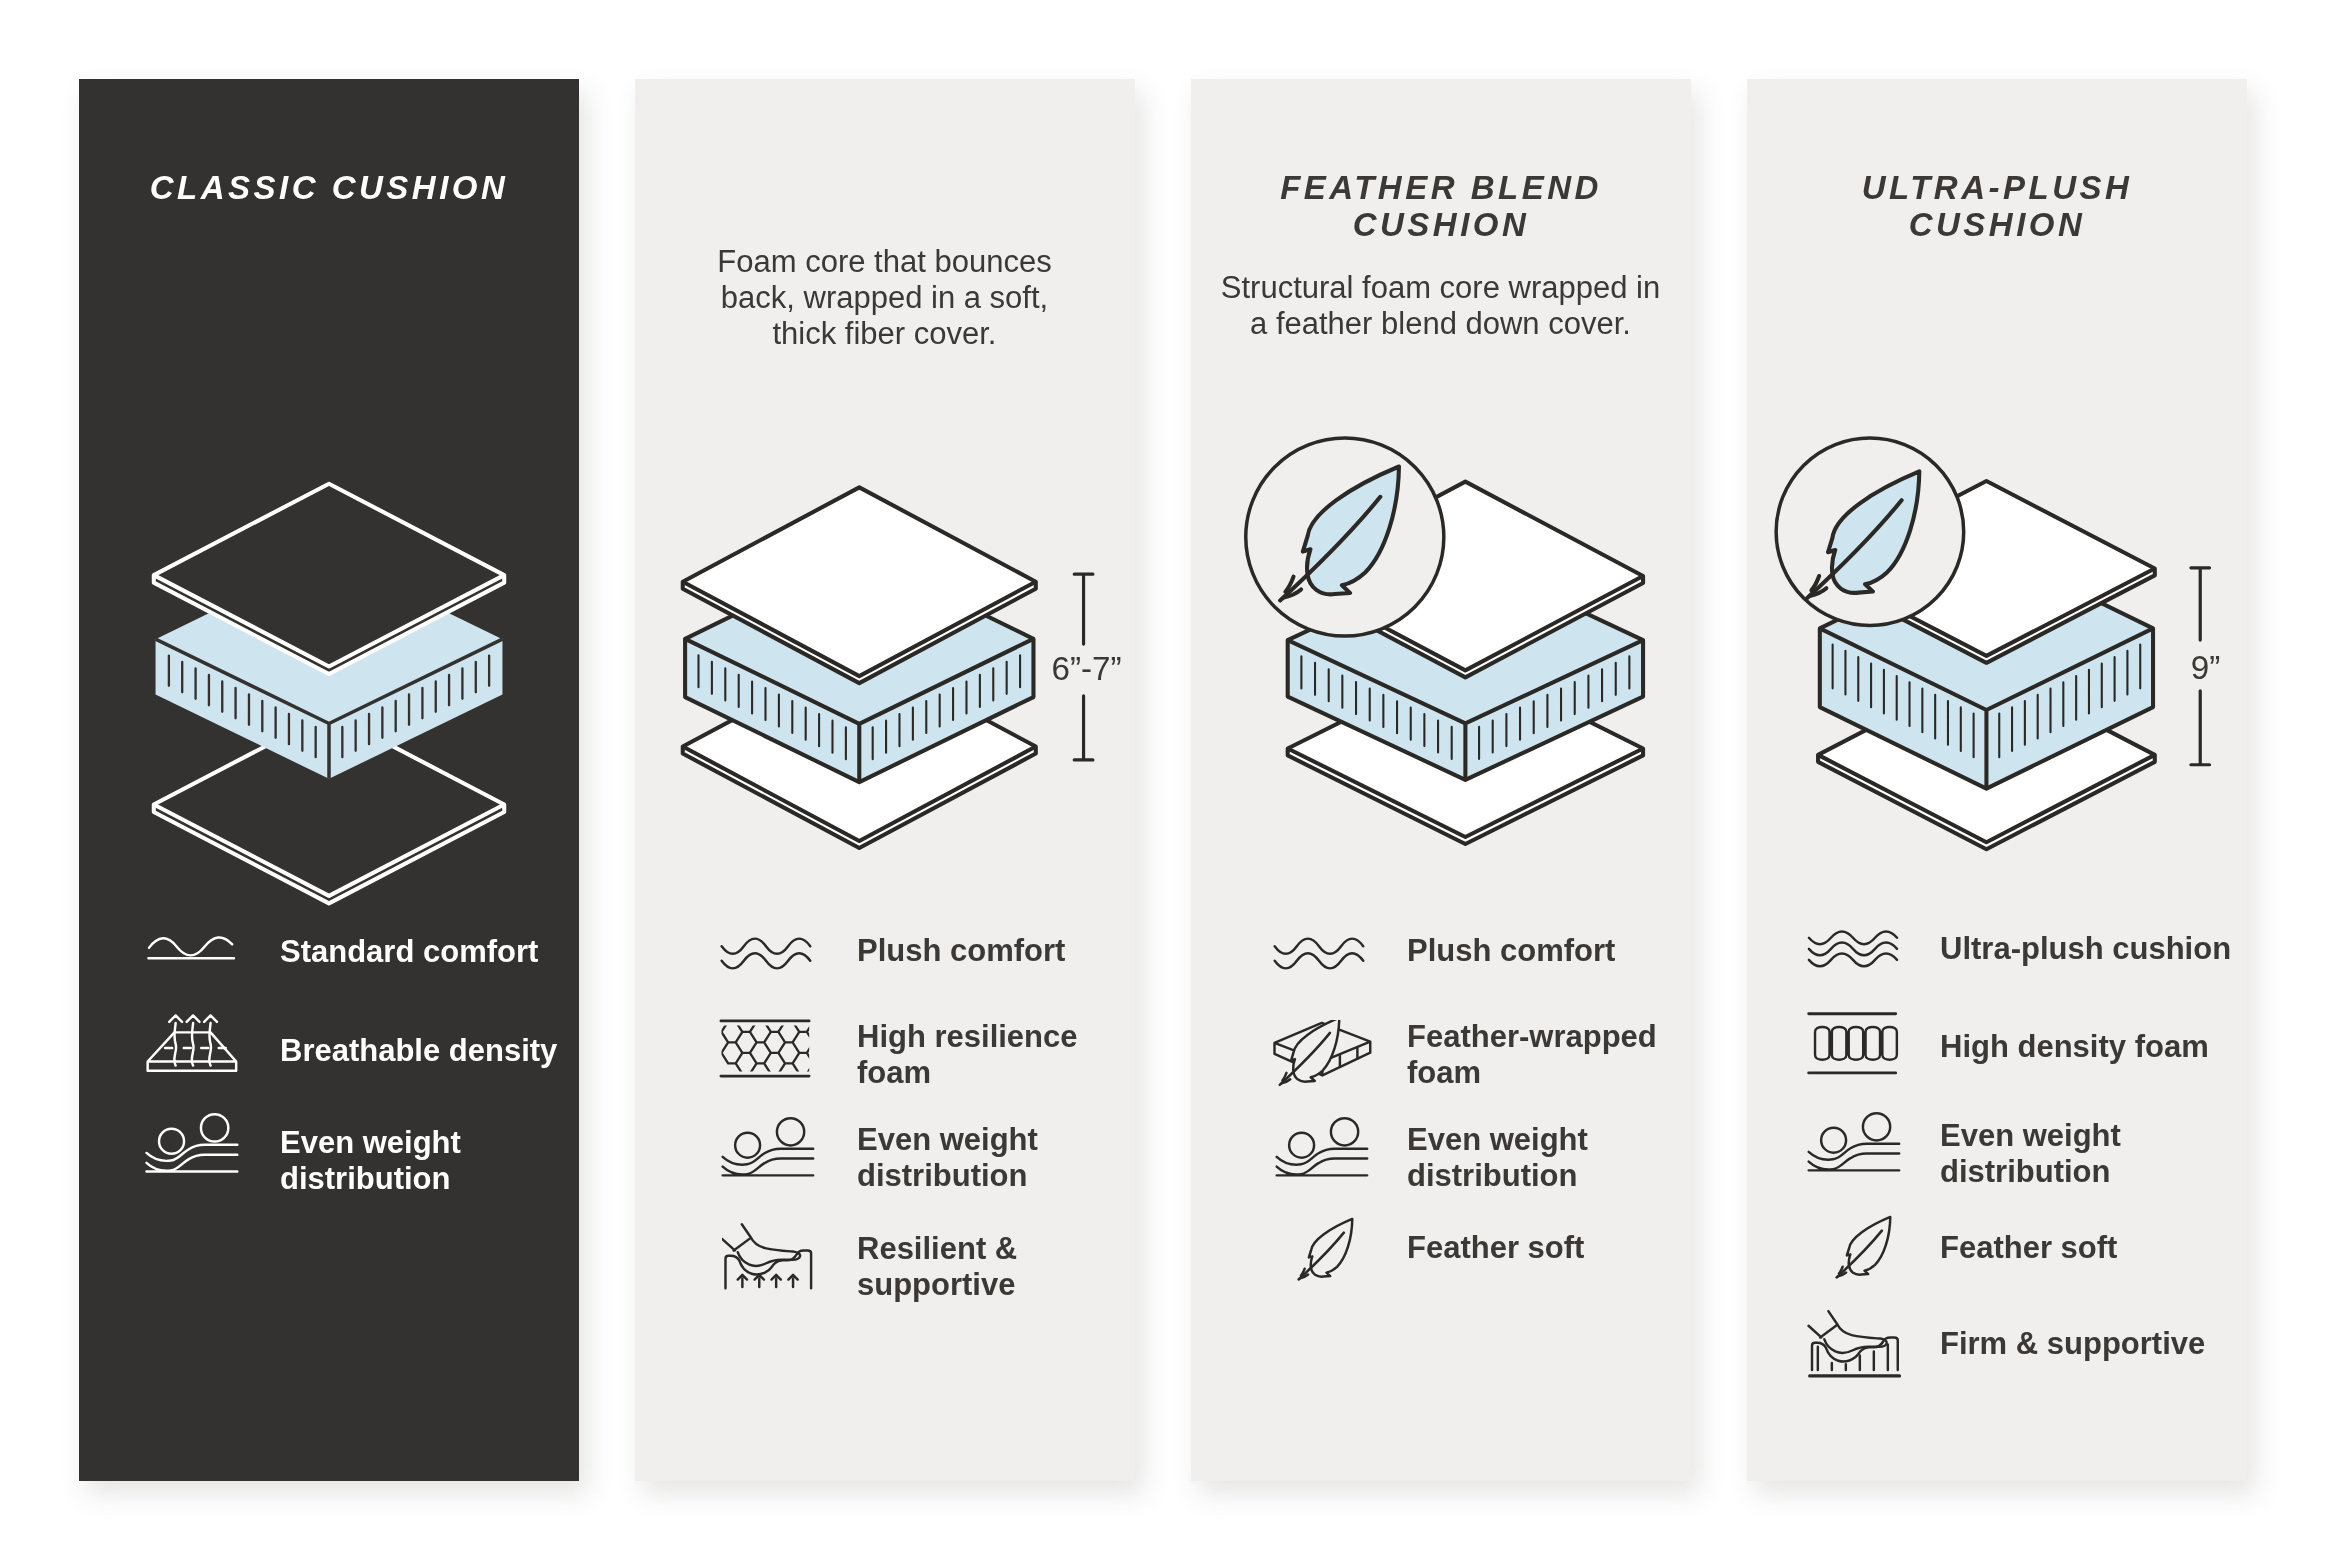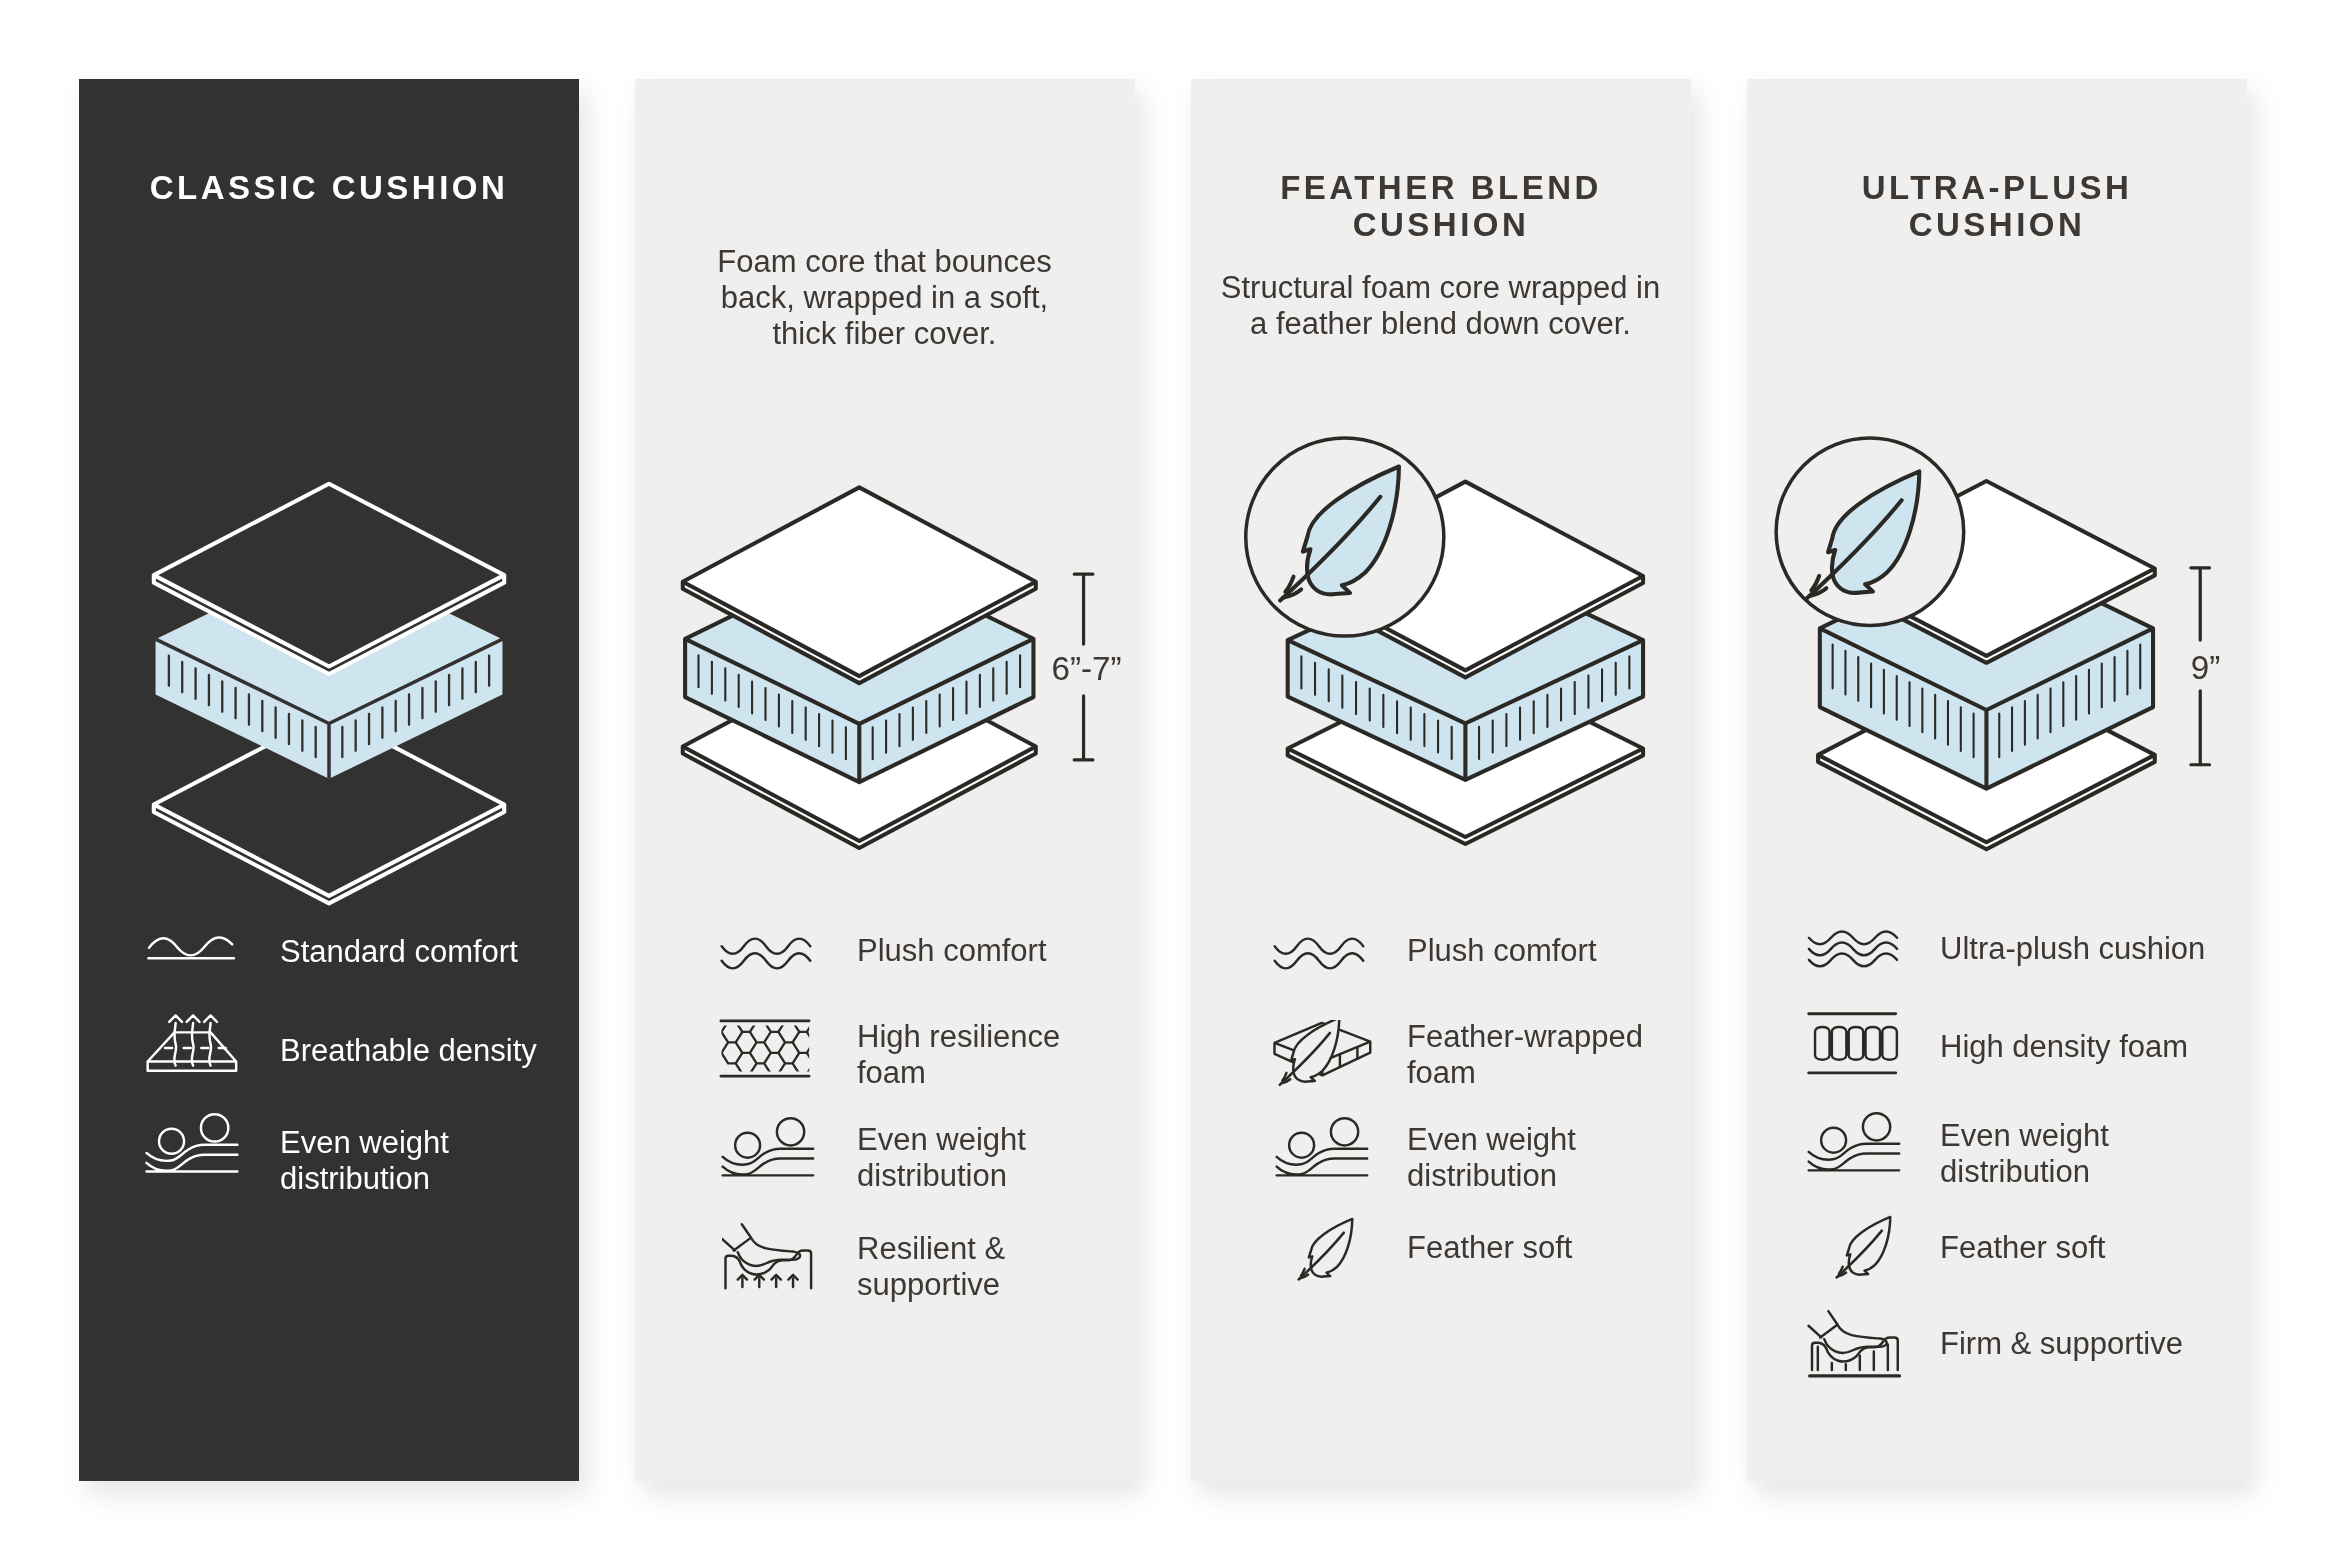--- a/index.html
+++ b/index.html
@@ -1,26 +1,26 @@
 <!DOCTYPE html>
 <html style="font-size:9.3px"><head><meta charset="utf-8">
 <style>
 html,body { margin:0; padding:0; background:#ffffff; }
 body { width:2342px; height:1562px; position:relative;
   font-family:"Liberation Sans", sans-serif; }
 .card { position:absolute; top:79px; width:500px; height:1402px;
   background:#f0efee; box-shadow:8.2px 13px 24.5px rgba(100,95,88,0.16); }
 .title { position:absolute; top:90px; left:0; width:100%; text-align:center;
   font-weight:bold; font-size:33px; line-height:37px; letter-spacing:3.5px;
-  color:#3b3835; }
+  color:#3b3835;font-style:italic; }
 .desc { position:absolute; top:165px; left:23px; width:453px; text-align:center;
   font-size:31px; line-height:36px; color:#3b3835; }
 .diag { position:absolute; }
 .fi   { position:absolute; }
-.feat { position:absolute; font-size:31px; line-height:36px; color:#3b3835; }
+.feat { position:absolute; font-size:31px; line-height:36px; color:#3b3835;font-weight:bold; }
 .dark .title,.dark .desc,.dark .feat { color:#ffffff; }
 </style></head>
 <body>
 
 <div class="card dark" style="left:79px;background:#343230">
   <div class="title">CLASSIC CUSHION</div>
   <svg class="diag" style="left:0;top:396px" width="500" height="454" viewBox="0 0 858 780">
 <path d="M128,566 L429,409 L730,566 L730,579 L429,736 L128,579 Z" fill="#343230" stroke="#ffffff" stroke-width="7" stroke-linejoin="round"></path>
 <path d="M128,566 L429,723 L730,566" fill="none" stroke="#ffffff" stroke-width="7" stroke-linejoin="round"></path>
 <path d="M131,282 L429,137 L727,282 L727,377 L429,522 L131,377 Z" fill="#cee4ee" stroke="none" stroke-width="6" stroke-linejoin="round"></path>

